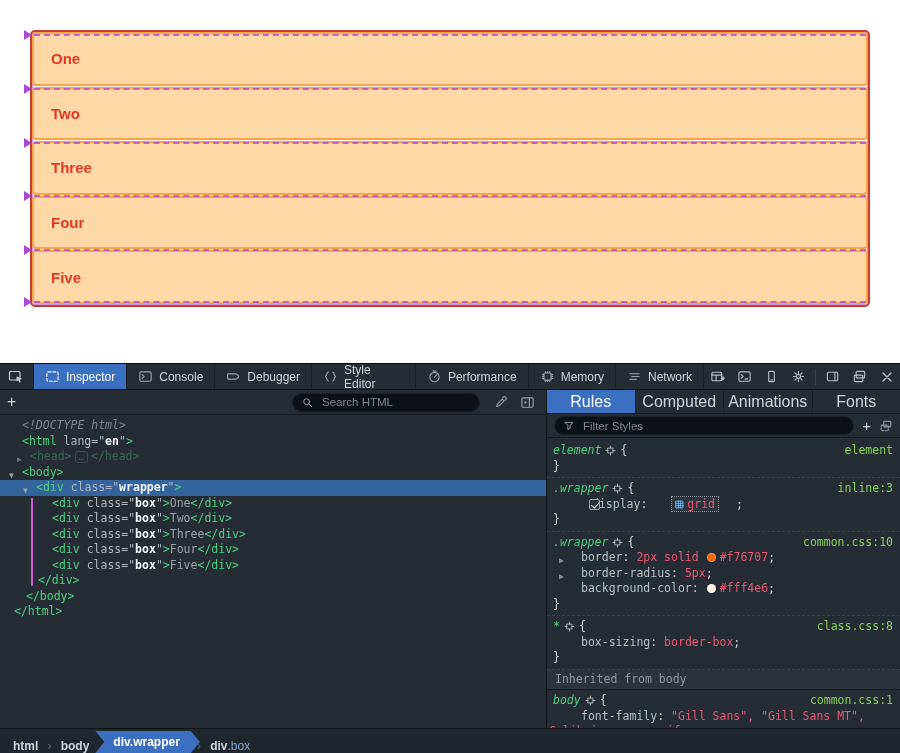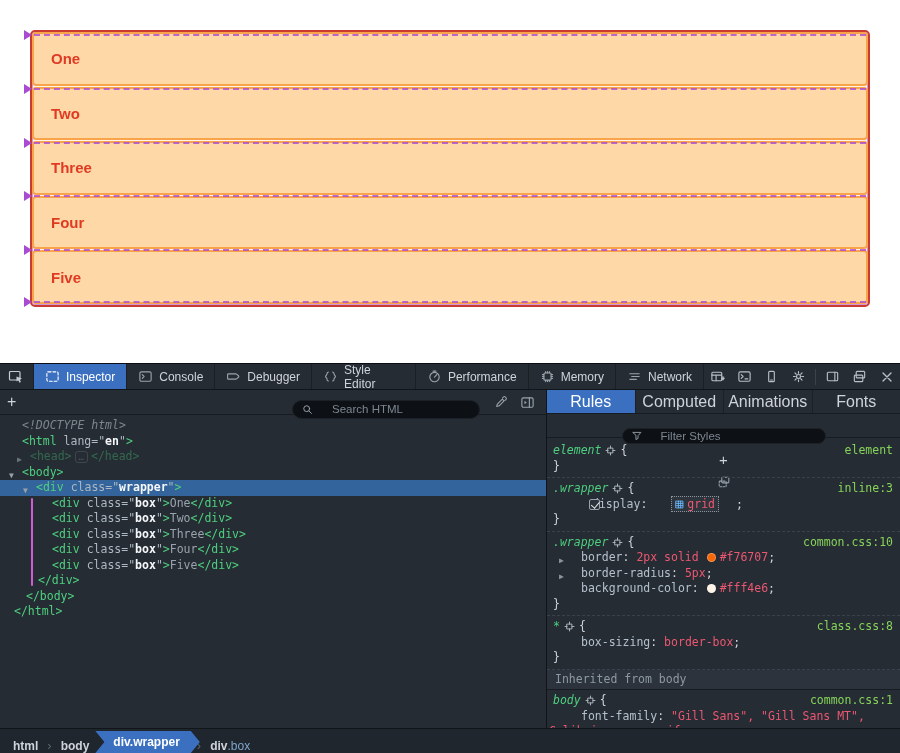--- a/index.html
+++ b/index.html
@@ -31,42 +31,42 @@
   .win-icons{margin-left:auto;display:flex;align-items:center;}
   .win-ic{width:27px;height:100%;display:flex;align-items:center;justify-content:center;color:#b8bfc6;}
   .vsep{width:1px;height:16px;background:#3a424a;margin:0 3px;}
 
   .dt-content{flex:1;display:flex;min-height:0;}
   .left-pane{width:547px;display:flex;flex-direction:column;border-right:1px solid #10151a;}
   .right-pane{flex:1;display:flex;flex-direction:column;min-width:0;}
 
   .mk-toolbar{height:25px;display:flex;align-items:center;gap:8px;padding:0 7px;border-bottom:1px solid #171c22;}
   .add-btn{color:#d0d5da;font-size:16px;line-height:1;width:18px;text-align:left;}
-  .pill{display:flex;align-items:center;gap:16px;background:#0d1116;border:1px solid #1b2127;border-radius:10px;height:19px;padding:0 8px;margin-top:14px;}
+  .pill{display:flex;align-items:center;gap:6px;background:#0d1116;border:1px solid #1b2127;border-radius:10px;height:19px;padding:0 8px;}
   .pill input{background:none;border:none;outline:none;color:#c6ccd2;font-size:11.5px;width:100%;font-family:"Liberation Sans",sans-serif;}
   .pill input::placeholder{color:#7d8690;}
   .search-pill{width:188px;margin-left:auto;}
   .mk-tools{display:flex;align-items:center;gap:12px;margin-left:6px;margin-right:4px;}
 
   .tree{flex:1;position:relative;padding-top:3px;font-family:"DejaVu Sans Mono",monospace;font-size:11.5px;line-height:15.5px;overflow:hidden;}
   .line{position:relative;white-space:pre;height:15.5px;}
   .line.selected{background:#33659c;}
   .twisty{position:absolute;font-size:8px;color:#98a1aa;top:3px;}
   .tag{color:#4ecf7f;} .attr{color:#aeb8c2;} .q{color:#aeb8c2;}
   .val{color:#f4f6f9;font-weight:bold;text-align:center;} .txt{color:#9aa3ac;}
   .doctype{color:#7d868f;font-style:italic;}
   .ell{border:1px solid #6f7880;border-radius:3px;padding:0 3px;color:#9aa3ab;font-size:9px;margin:0 3px;}
   .line.dim span{opacity:.6;}
   .guideline{position:absolute;width:2px;background:#cf5cd0;border-radius:1px;left:31px;}
 
   .r-tabs{height:24px;display:flex;border-bottom:1px solid #171c22;}
   .r-tab{flex:1;display:flex;align-items:center;justify-content:center;font-size:16px;color:#ced4da;border-right:1px solid #1a2026;}
   .r-tab:last-child{border-right:none;}
   .r-tab.active{background:#3a70bf;color:#fff;}
-  .filter-row{height:24px;display:flex;align-items:center;gap:8px;padding:0 7px;border-bottom:1px solid #171c22;flex-direction:column;}
+  .filter-row{height:24px;display:flex;align-items:center;gap:8px;padding:0 7px;border-bottom:1px solid #171c22;}
   .filter-pill{flex:1;}
   .plus2{color:#d0d5da;font-size:15px;line-height:1;}
 
   .rules{flex:1;font-family:"DejaVu Sans Mono",monospace;font-size:11.5px;line-height:15.5px;color:#cfd4d9;overflow:hidden;padding-top:2px;}
   .rule{padding:3px 0 3px 0;border-bottom:1px dashed #39414a;}
   .sline{padding-left:6px;}
   .sel-name{color:#4ecf7f;font-style:italic;}
   .hl-ic{display:inline-block;vertical-align:-2px;margin:0 4px;color:#aeb6be;}
   .loc{float:right;padding-right:7px;color:#86d35a;}
   .prop{padding-left:34px;position:relative;}

